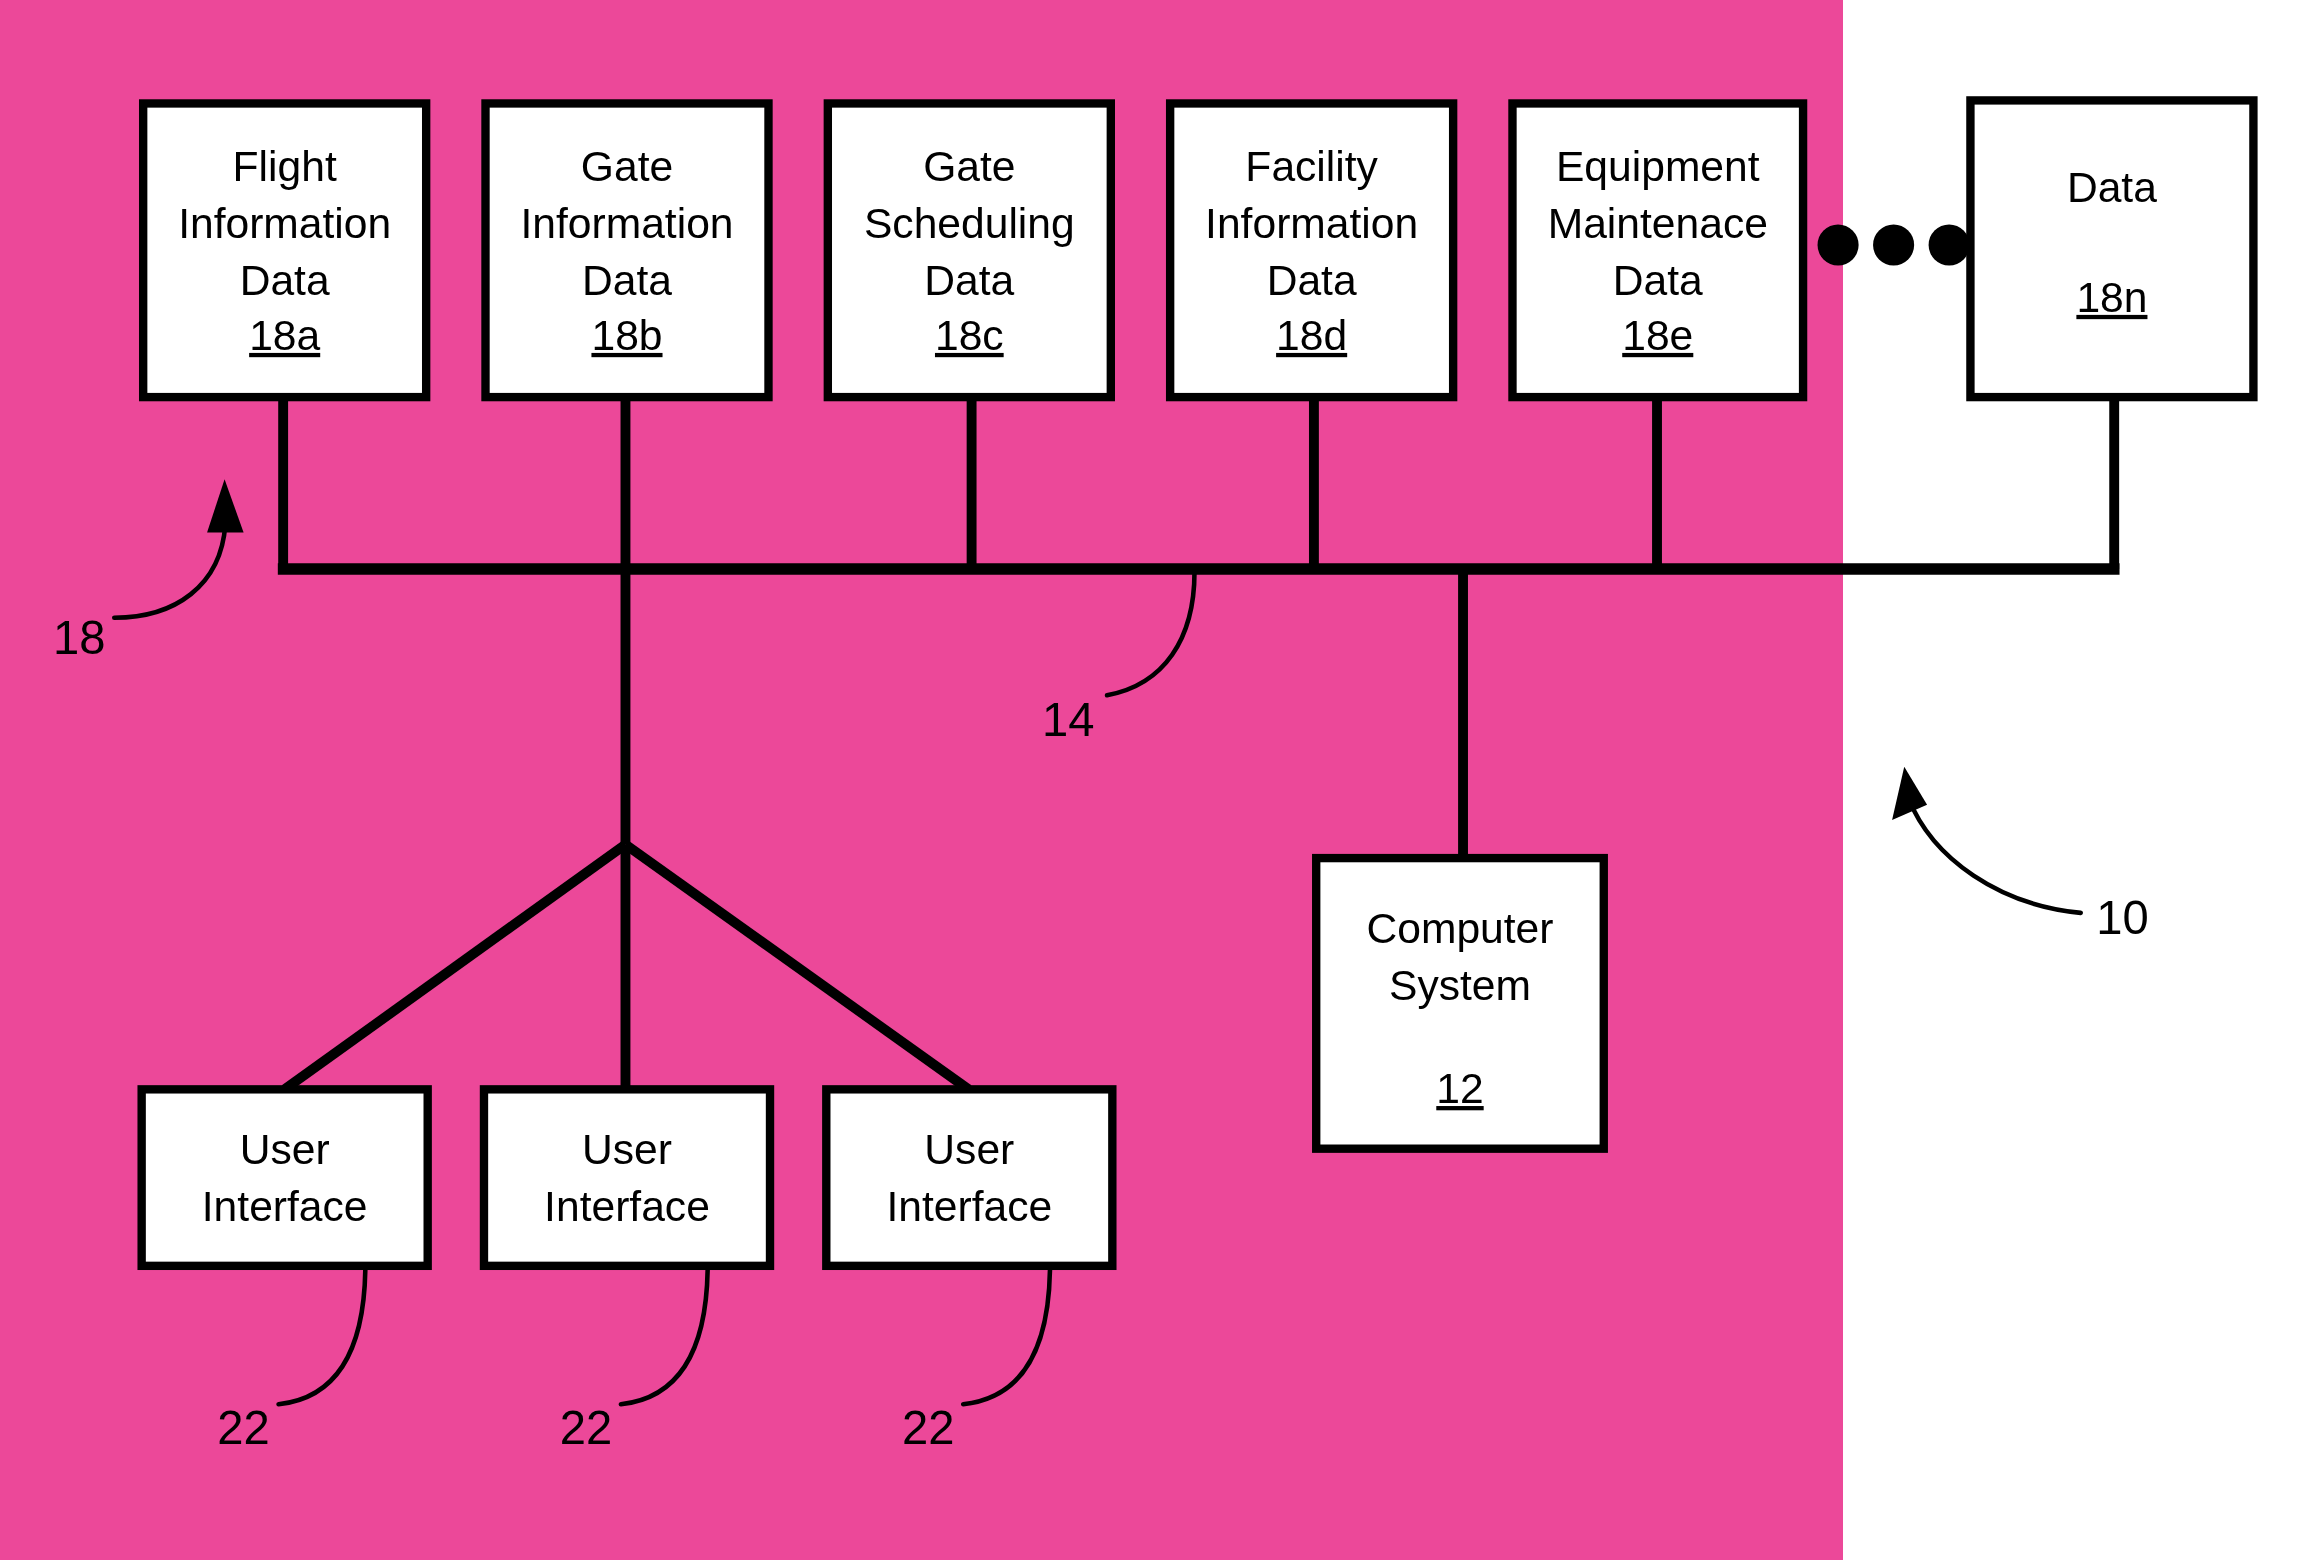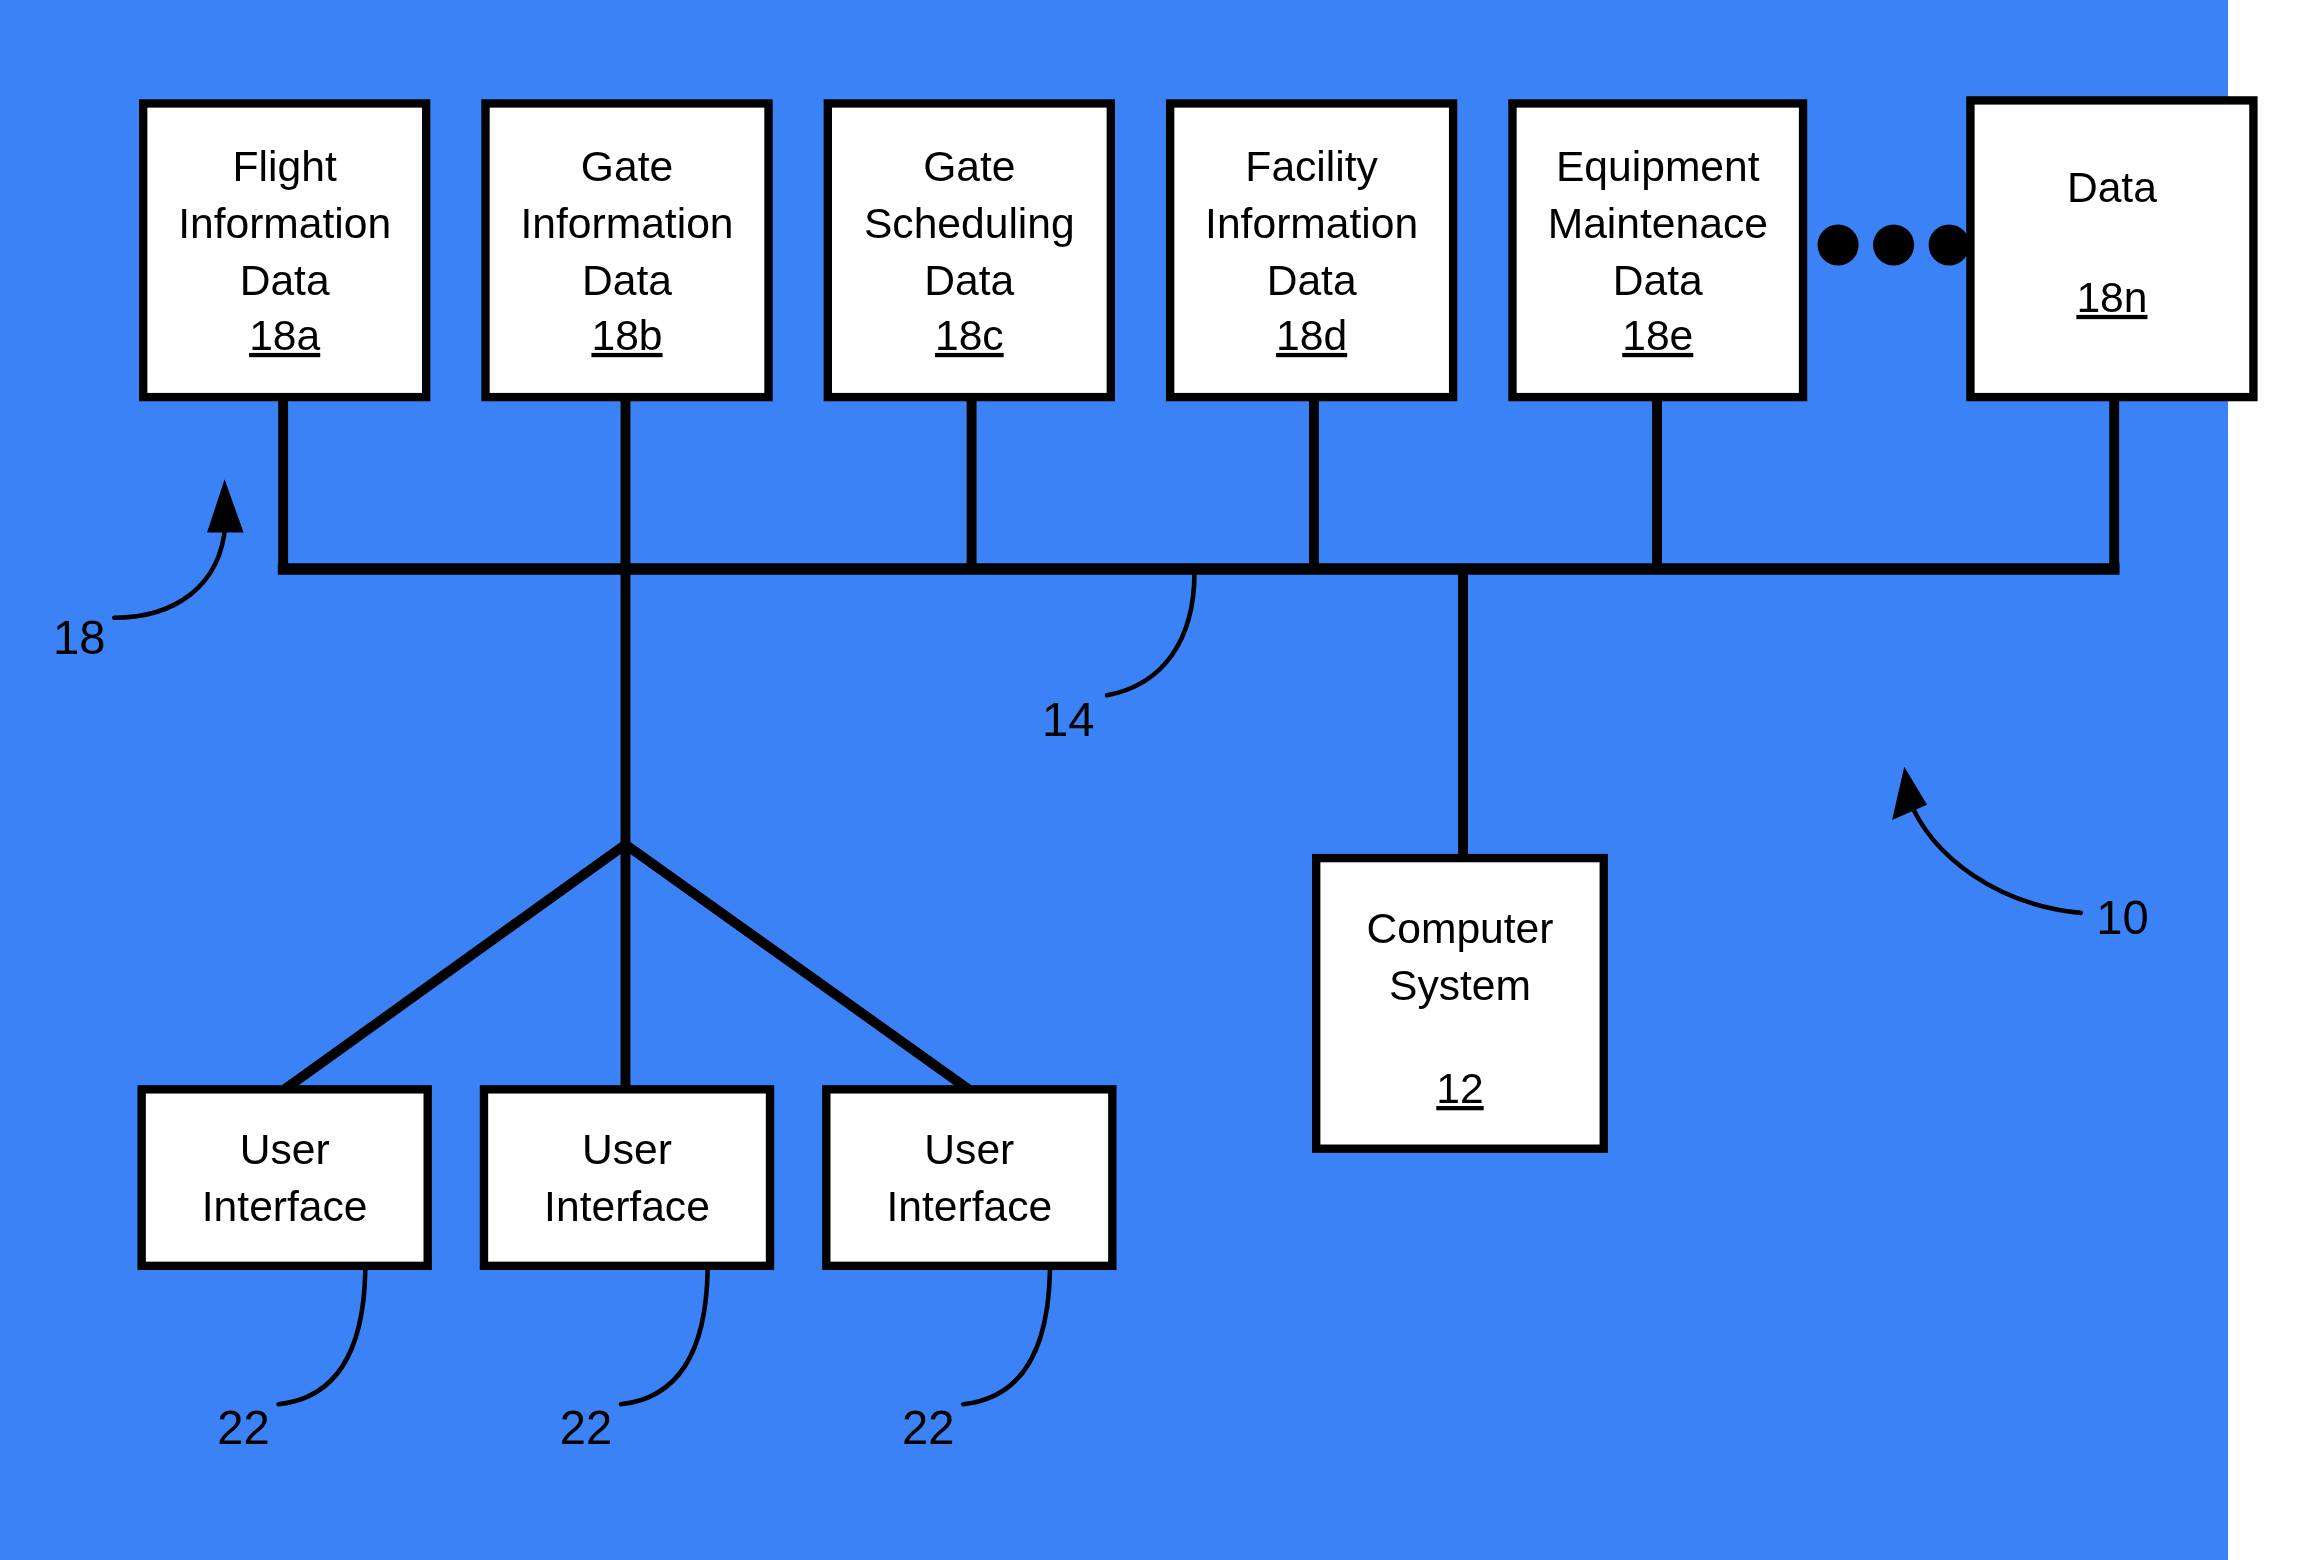--- a/index.html
+++ b/index.html
@@ -9,23 +9,23 @@
     background: #ffffff;
   }
   body {
     width: 2319px;
     height: 1561px;
     overflow: hidden;
     font-family: "Liberation Sans", sans-serif;
   }
   #diagram-root {
     position: relative;
-    width: 2228px;
+    width: 1843px;
     height: 1561px;
-    background: #3b82f6;
+    background: #ec4899;
   }
   svg#diagram-svg {
     position: absolute;
     top: 0;
     left: 0;
     width: 2319px;
     height: 1561px;
     display: block;
   }
   .box-rect {

